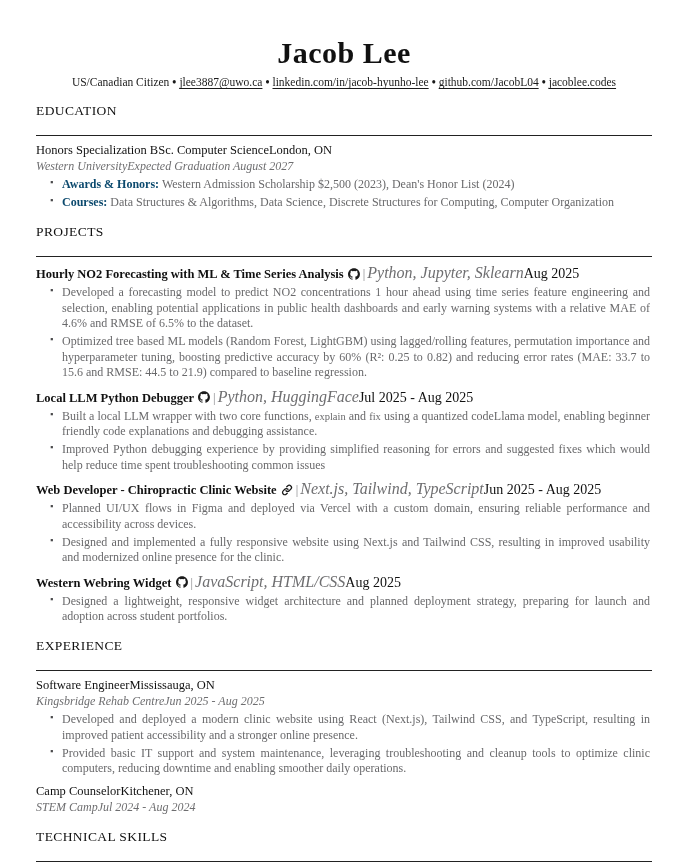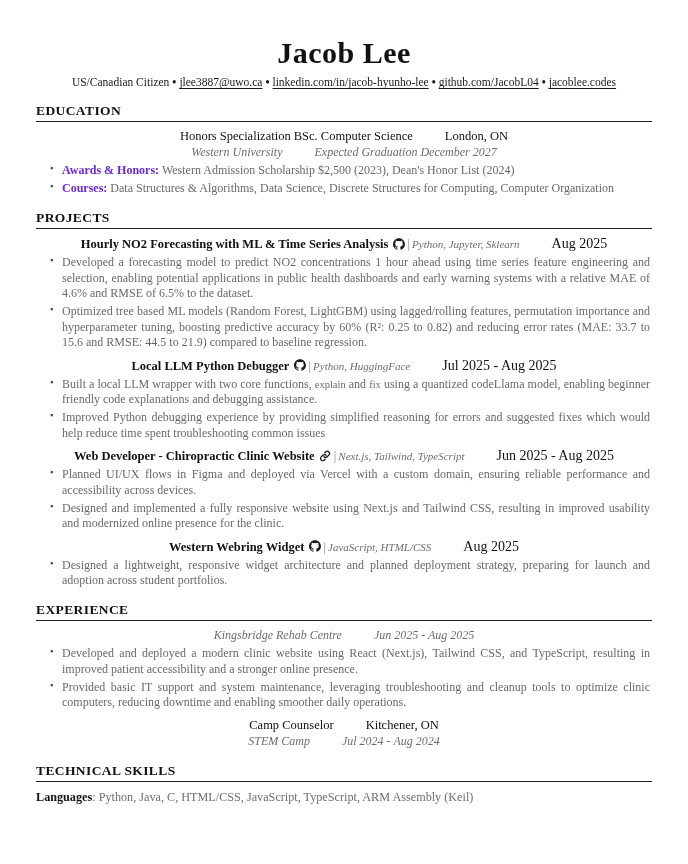--- a/index.html
+++ b/index.html
@@ -15,51 +15,51 @@
   
   h1.name {
     font-size:30px; font-weight:bold; text-align:center;
     margin:10px 0 6px 0; letter-spacing:0.5px;
   }
   .contact { text-align:center; font-size:11.5px; color:#1a1a1a; margin-bottom:2px; }
   .contact a { color:#1a1a1a; text-decoration:underline; text-underline-offset:2px; }
   .contact .sep { margin:0 3px; font-weight:bold; }
   
   h2.sec {
-    font-size:13.5px; font-weight:bold; letter-spacing:0.4px;
-    border-bottom:1.5px solid #222222; padding-bottom:2px;
+    font-size:13.5px; font-weight:normal; letter-spacing:0.4px;
+    border-bottom:1.5px solid #222222; padding-bottom:16px;
     margin:14px 0 7px 0;
   }
   section.first h2.sec { margin-top:15px; }
   
-  .row { display:flex; justify-content:center; align-items:baseline; font-size:12.5px; color:#111;gap:32px; }
+  .row { display:flex; justify-content:flex-start; align-items:baseline; font-size:12.5px; color:#111; }
   .row .right { white-space:nowrap; }
   .sub { font-size:12px; margin-top:1px; }
   .it { font-style:italic; }
   .gray { color:#6e6e70; }
   
   ul.bullets { list-style:none; margin:3px 0 7px 0; padding:0 2px 0 26px; }
   li.bullet {
     position:relative; font-size:12px; line-height:1.29; color:#69696b;
     margin:2.5px 0; text-align:justify;
   }
   li.bullet::before {
     content:"\25AA"; position:absolute; left:-12px; top:0px;
     font-size:9px; color:#48484a;
   }
-  li.bullet b.lbl { color:#6d28d9; }
+  li.bullet b.lbl { color:#0c4a6e; }
   code.mono { font-family:Liberation Serif, serif; font-size:10.5px; }
   
   .entry { margin-bottom:6px; }
   .title-row { font-size:12.5px; }
   .pname { color:#111; font-weight:bold; }
   .icon-holder { display:inline-block; width:12px; height:12px; vertical-align:-1.5px; margin:0 1px; color:#1a1a1a; }
   .icon-holder svg { width:12px; height:12px; display:block; }
   .pipe { color:#8a8a8c; margin:0 2px 0 2px; }
-  .tech { font-size:11px; }
+  .tech { font-size:16px; }
   .date { font-size:14px; color:#111; }
   
   .skill-line { font-size:12.2px; line-height:1.32; margin:1px 0; color:#6e6e70; }
   .skill-line b { color:#111111; }
 </style>
 </head>
 <body>
 
 <div class="page">
 
@@ -69,21 +69,21 @@
   </header>
 
   <section class="first">
     <h2 class="sec">EDUCATION</h2>
     <div class="row">
       <span>Honors Specialization BSc. Computer Science</span>
       <span class="right">London, ON</span>
     </div>
     <div class="row sub">
       <span class="it gray">Western University</span>
-      <span class="it gray right">Expected Graduation December 2027</span>
+      <span class="it gray right">Expected Graduation August 2027</span>
     </div>
     <ul class="bullets" id="edu-bullets">
   <li class="bullet"><b class="lbl">Awards &amp; Honors:</b> <span class="txt">Western Admission Scholarship $2,500 (2023), Dean's Honor List (2024)</span></li>
 
   <li class="bullet"><b class="lbl">Courses:</b> <span class="txt">Data Structures &amp; Algorithms, Data Science, Discrete Structures for Computing, Computer Organization</span></li>
 </ul>
   </section>
 
   <section>
     <h2 class="sec">PROJECTS</h2>
@@ -151,20 +151,24 @@
   <li class="bullet"><span>Designed a lightweight, responsive widget architecture and planned deployment strategy, preparing for launch and adoption across student portfolios.</span></li>
 </ul>
   </div>
 </div>
   </section>
 
   <section>
     <h2 class="sec">EXPERIENCE</h2>
     <div id="experience-list">
   <div class="entry">
+    <div class="row">
+      <span>Software Engineer</span>
+      <span class="right">Mississauga, ON</span>
+    </div>
     <div class="row sub">
       <span class="it gray">Kingsbridge Rehab Centre</span>
       <span class="it gray right">Jun 2025 - Aug 2025</span>
     </div>
     <ul class="bullets">
   <li class="bullet"><span>Developed and deployed a modern clinic website using React (Next.js), Tailwind CSS, and TypeScript, resulting in improved patient accessibility and a stronger online presence.</span></li>
 
   <li class="bullet"><span>Provided basic IT support and system maintenance, leveraging troubleshooting and cleanup tools to optimize clinic computers, reducing downtime and enabling smoother daily operations.</span></li>
 </ul>
   </div>

